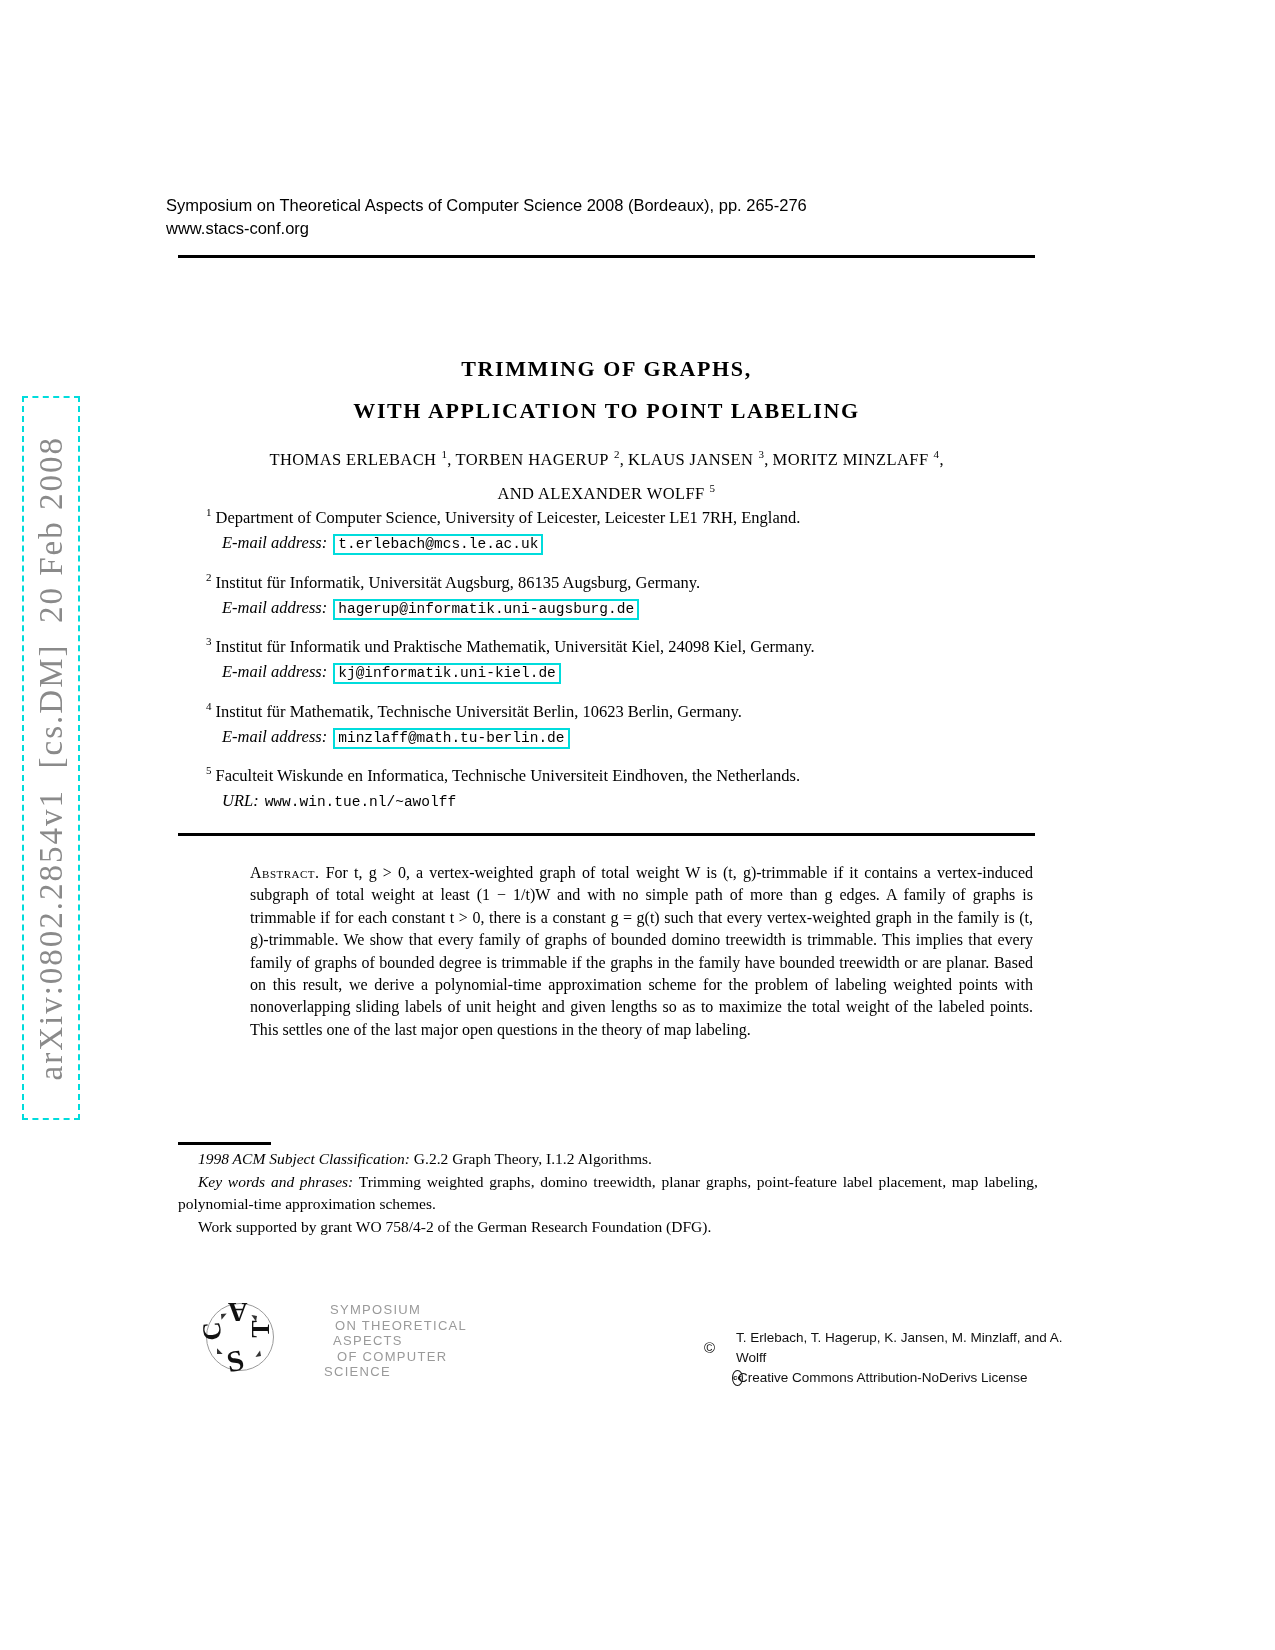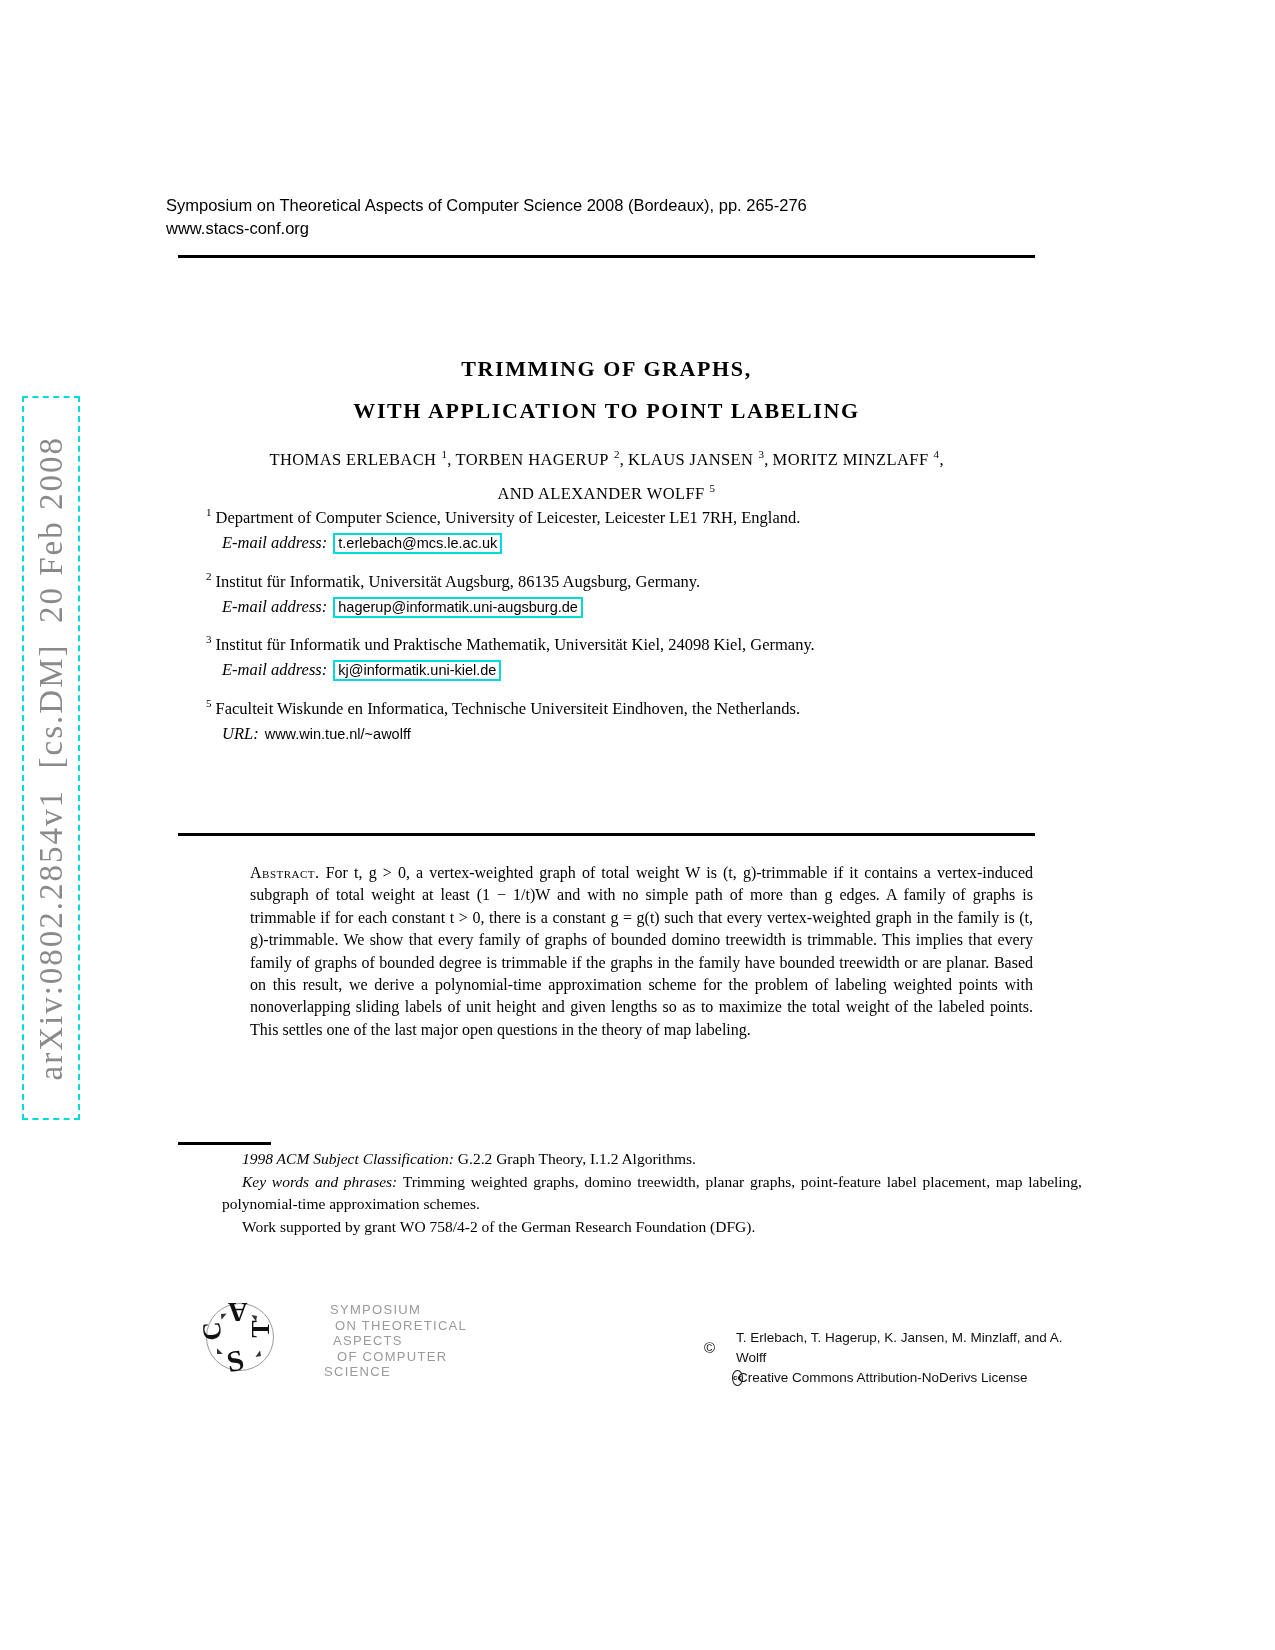--- a/index.html
+++ b/index.html
@@ -44,39 +44,39 @@
   .authors sup { font-size:11px; margin-left:5px; }
   .authors .sep { letter-spacing:0; }
 
   
   .affils { position:absolute; left:200px; top:500px; width:840px; font-size:16.5px; }
   .aff { margin-bottom:7px; line-height:25.5px; padding-left:22px; }
   .aff-line1 { text-indent:-16px; }
   .aff sup { font-size:11px; margin-right:4px; }
   .aff-label { font-style:italic; }
   .aff-value {
-    font-family:Liberation Sans, sans-serif; font-size:14.5px;
+    font-family:Liberation Mono, monospace; font-size:14.5px;
     margin-left:6px;
   }
   .boxed { border:2px solid #00dcdc; padding:0 3px 1px 3px; }
 
   .rule-2 { position:absolute; left:178px; top:833px; width:857px; height:3px; background:#000; }
 
   
   .abstract {
     position:absolute; left:250px; top:862px; width:783px;
     font-size:16px; line-height:22.4px; text-align:justify;
   }
   .abstract-label { font-variant:small-caps; letter-spacing:0.5px; }
 
   
   .fn-rule { position:absolute; left:178px; top:1142px; width:93px; height:2.5px; background:#000; }
   .footnotes {
     position:absolute; left:178px; top:1148px; width:860px;
-    font-size:15.5px; line-height:22.5px; text-align:justify;margin-left:44px;
+    font-size:15.5px; line-height:22.5px; text-align:justify;
   }
   .fn-para { text-indent:20px; margin:0; }
   .fn-label { font-style:italic; }
 
   
   .logo { position:absolute; left:192px; top:1300px; width:420px; height:100px; }
   .logo-circle {
     position:absolute; left:14px; top:3px; width:66px; height:66px;
     border:1.5px solid #9a9a9a; border-radius:50%;
   }
@@ -151,20 +151,24 @@
   <div class="aff">
     <div class="aff-line1"><sup>2</sup><span>Institut für Informatik, Universität Augsburg, 86135 Augsburg, Germany.</span></div>
     <div class="aff-line2"><span class="aff-label">E-mail address:</span><span class="aff-value boxed">hagerup@informatik.uni-augsburg.de</span></div>
   </div>
 
   <div class="aff">
     <div class="aff-line1"><sup>3</sup><span>Institut für Informatik und Praktische Mathematik, Universität Kiel, 24098 Kiel, Germany.</span></div>
     <div class="aff-line2"><span class="aff-label">E-mail address:</span><span class="aff-value boxed">kj@informatik.uni-kiel.de</span></div>
   </div>
 
+  <div class="aff">
+    <div class="aff-line1"><sup>4</sup><span>Institut für Mathematik, Technische Universität Berlin, 10623 Berlin, Germany.</span></div>
+    <div class="aff-line2"><span class="aff-label">E-mail address:</span><span class="aff-value boxed">minzlaff@math.tu-berlin.de</span></div>
+  </div>
 
   <div class="aff">
     <div class="aff-line1"><sup>5</sup><span>Faculteit Wiskunde en Informatica, Technische Universiteit Eindhoven, the Netherlands.</span></div>
     <div class="aff-line2"><span class="aff-label">URL:</span><span class="aff-value">www.win.tue.nl/~awolff</span></div>
   </div>
 
 </div>
 
 <div class="rule-2"></div>
 

